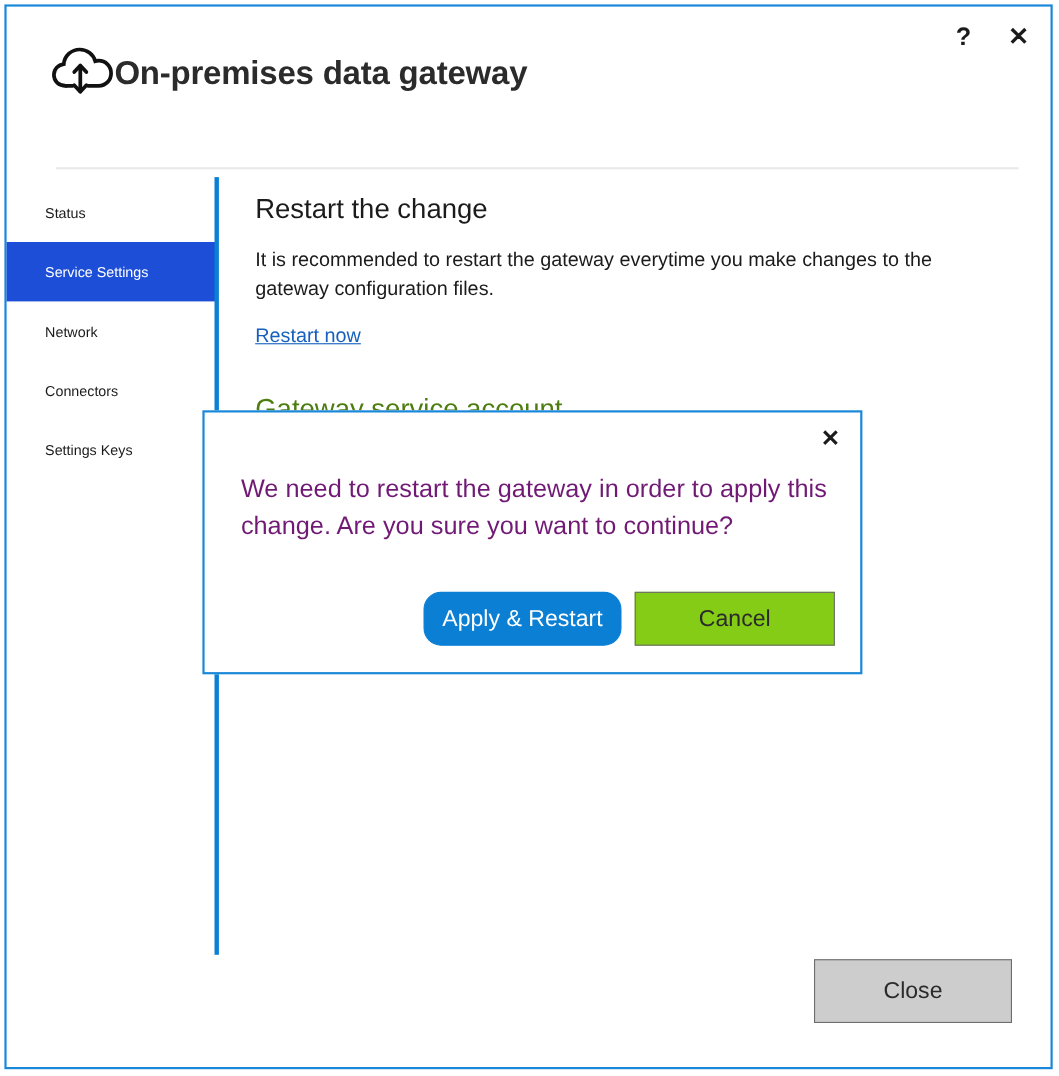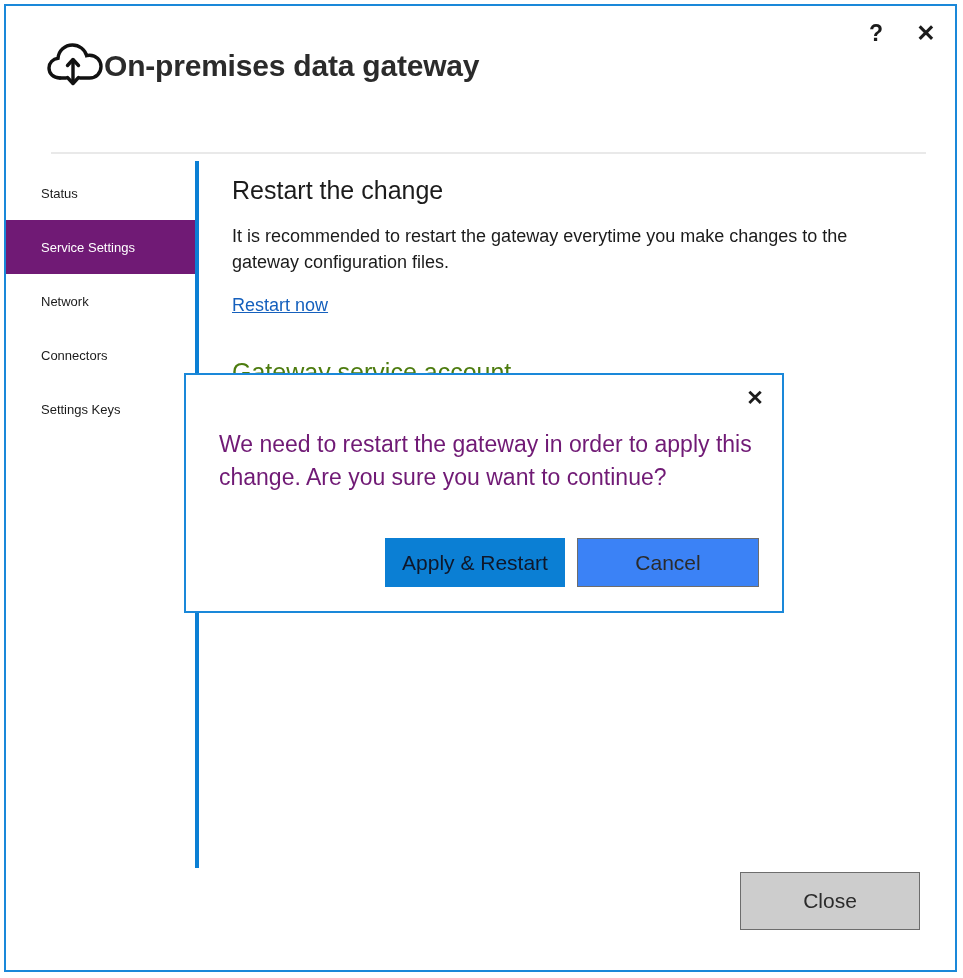--- a/index.html
+++ b/index.html
@@ -81,21 +81,21 @@
     display: flex;
     align-items: center;
     padding-left: 35px;
     box-sizing: border-box;
     font-size: 13px;
     color: #1b1b1b;
     cursor: default;
     user-select: none;
   }
   .nav-item.selected {
-    background: #701a75;
+    background: #1d4ed8;
     color: #ffffff;
   }
 
   #content-divider {
     position: absolute;
     left: 189px;
     top: 155px;
     width: 4px;
     height: 707px;
     background: #0b7fd4;
@@ -200,26 +200,27 @@
     border: 1px solid transparent;
     cursor: default;
     user-select: none;
     display: flex;
     align-items: center;
     justify-content: center;
     font-family: "Liberation Sans", sans-serif;
   }
   .btn-primary {
     background: #0b7fd4;
-    color: #0f172a;
+    color: #ffffff;
     width: 178px;
     border-color: #0b7fd4;
+    border-radius: 16px;
   }
   .btn-secondary {
-    background: #3b82f6;
+    background: #84cc16;
     color: #2b2b2b;
     width: 180px;
     border: 1px solid #6d6d6d;
   }
 
   
   #close-button {
     position: absolute;
     left: 734px;
     top: 866px;

